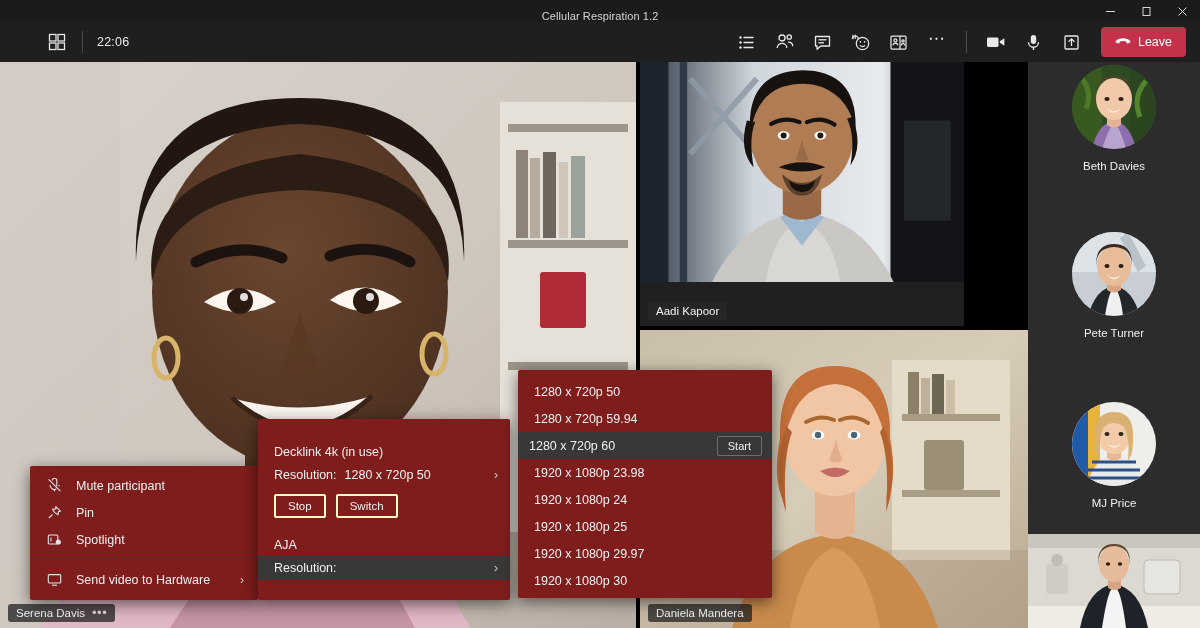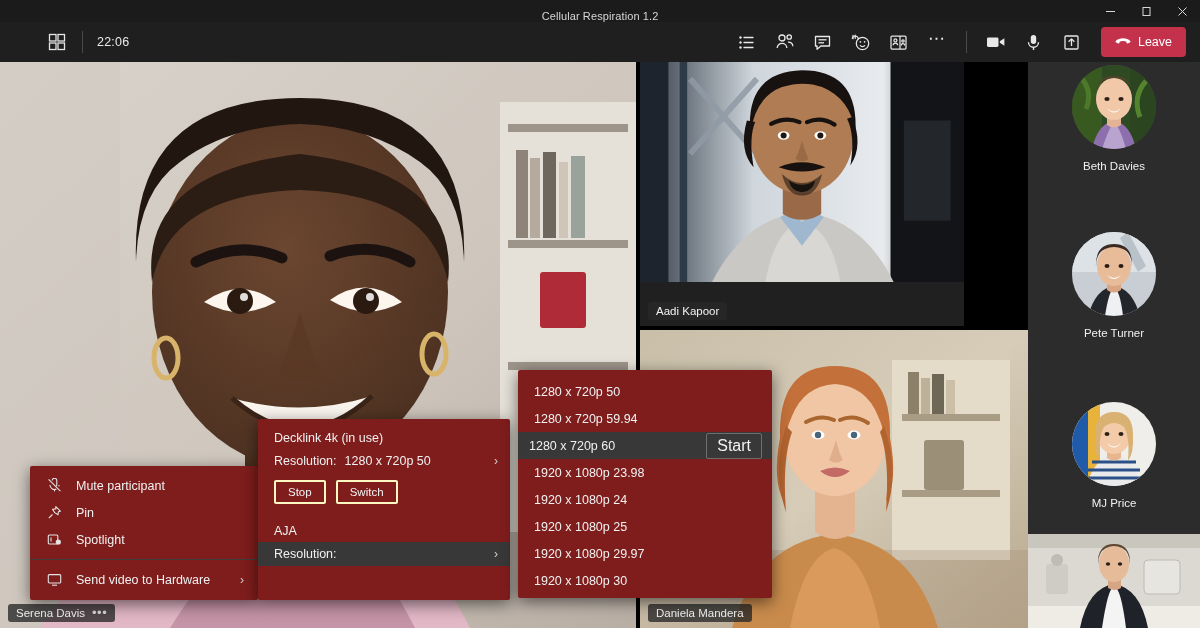--- a/index.html
+++ b/index.html
@@ -83,21 +83,21 @@
     position: absolute; background: #7f1d1d; color: #f0f0f0;
     box-shadow: 0 4px 16px rgba(0,0,0,.55); border-radius: 2px;
   }
   #menu-participant { left: 30px; top: 466px; width: 228px; height: 134px; padding: 6px 0; }
   .mi { height: 27px; display: flex; align-items: center; padding: 0 14px 0 16px; font-size: 12.5px; gap: 13px; }
   .mi .ic { width: 17px; display: flex; align-items: center; justify-content: center; color: #e4e4e4; flex: 0 0 17px; }
   .mi .lbl { flex: 1; }
   .mi .chev { color: #d0d0d0; font-size: 12px; }
   .mdivider { height: 1px; background: #3d3d3d; margin: 6px 0; }
 
-  #menu-hardware { left: 258px; top: 419px; width: 252px; height: 181px; padding: 8px 0 4px; }
+  #menu-hardware { left: 258px; top: 419px; width: 252px; height: 181px; padding: 22px 0 4px; }
   .hw-label { font-size: 12.5px; padding: 4px 16px; color: #f0f0f0; }
   .hw-row { display: flex; align-items: center; padding: 5px 12px 5px 16px; font-size: 12.5px; }
   .hw-row .chev { margin-left: auto; color: #cfcfcf; font-size: 12px; }
   .hw-row.sel { background: #383838; }
   .hw-btns { display: flex; gap: 10px; padding: 7px 16px 2px; }
   .gbtn {
     background: transparent; border: 2px solid #fef9c3; color: #f2f2f2;
     font-size: 11.5px; padding: 4px 12px; border-radius: 2px; cursor: pointer;
     font-family: Liberation Sans, sans-serif;
   }
@@ -105,21 +105,21 @@
 
   #menu-resolutions { left: 518px; top: 370px; width: 254px; height: 228px; padding: 8px 0; }
   .res-row {
     height: 27px; display: flex; align-items: center; padding: 0 10px 0 16px;
     font-size: 12.5px; color: #f0f0f0;
   }
   .res-row.sel { background: #383838; padding-left: 11px; }
   .res-row .res-label { flex: 1; }
   .startbtn {
     background: transparent; border: 1px solid #6e6e6e; color: #f2f2f2;
-    font-size: 16px; padding: 3px 10px; border-radius: 2px; cursor: pointer;
+    font-size: 11px; padding: 3px 10px; border-radius: 2px; cursor: pointer;
     font-family: "Liberation Sans", sans-serif;
   }
 </style>
 </head>
 <body>
 
 <div id="app">
 
   <div class="titlebar">
     <span class="title">Cellular Respiration 1.2</span>

